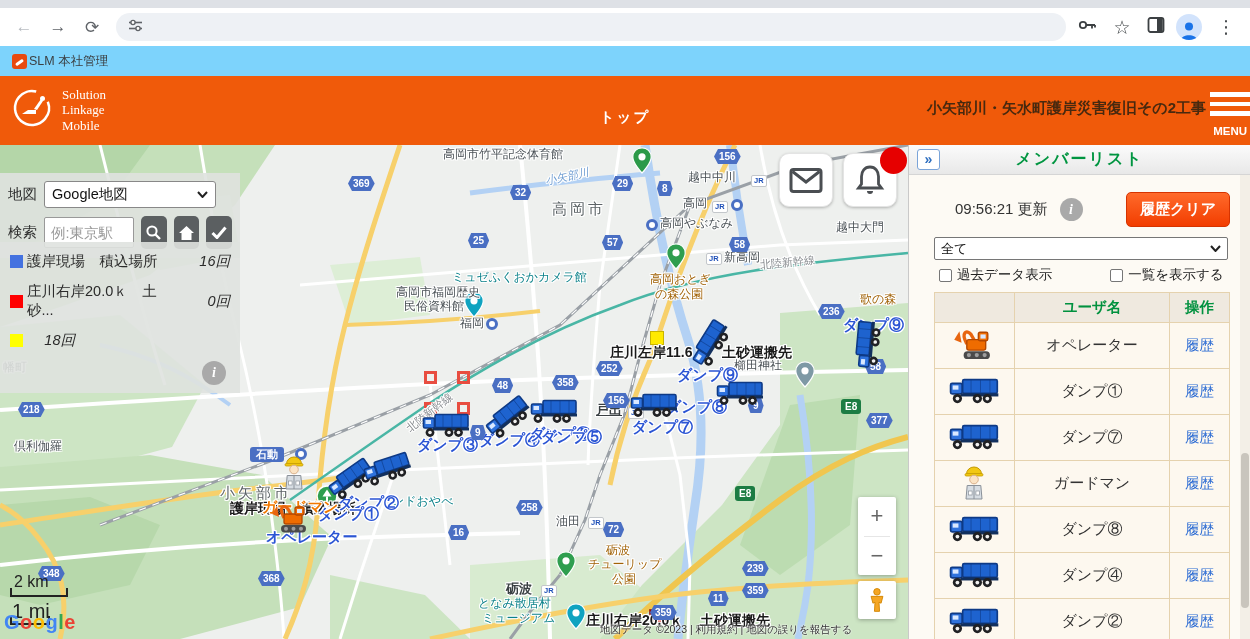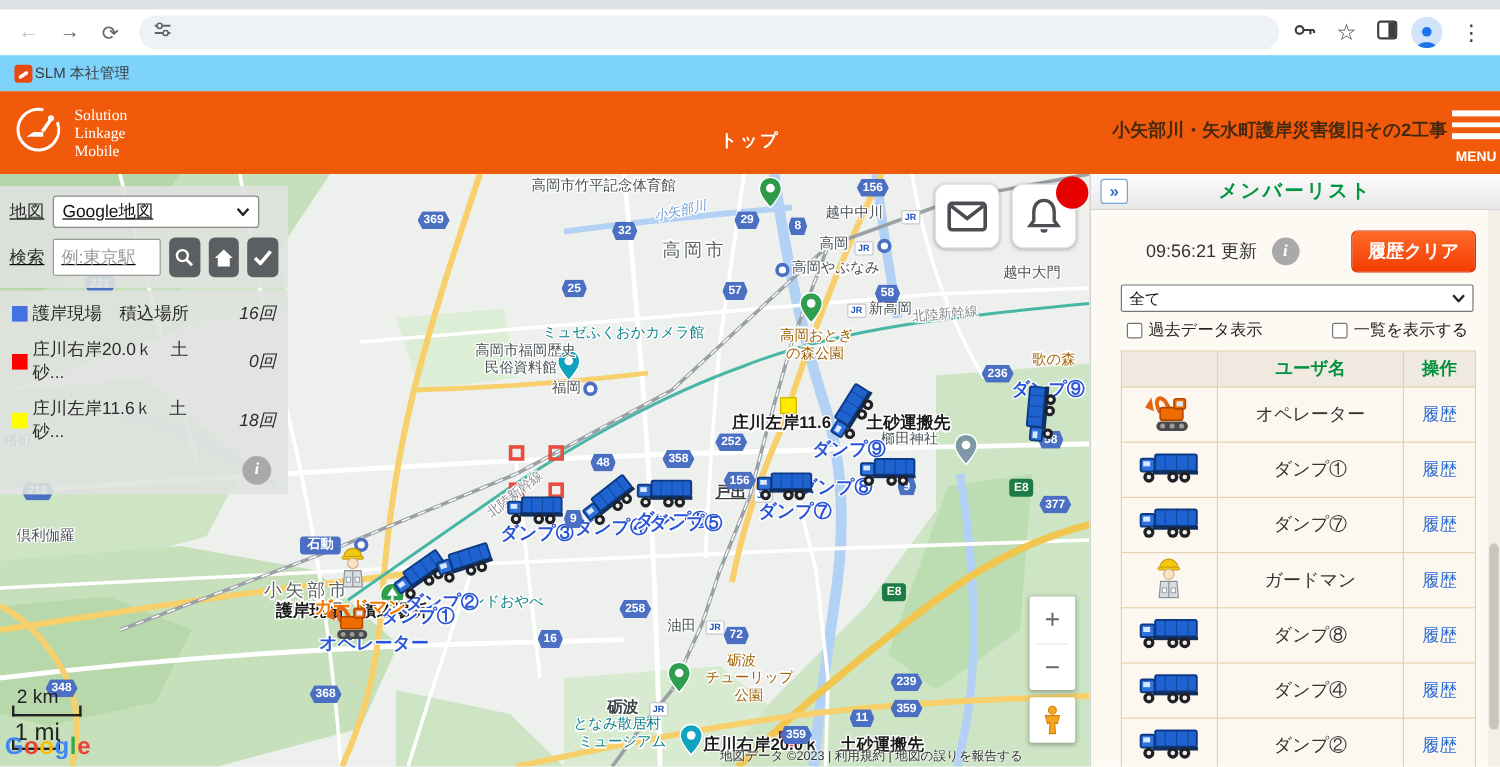--- a/index.html
+++ b/index.html
@@ -70,22 +70,22 @@
 
   
   .bracket { position: absolute; left: 424px; top: 226px; width: 46px; height: 44px; }
   .bracket span { position: absolute; width: 13px; height: 13px; border: 3.5px solid #e84d40; }
   .c-tl { left: 0; top: 0; border-right: none; border-bottom: none; }
   .c-tr { right: 0; top: 0; border-left: none; border-bottom: none; }
   .c-bl { left: 0; bottom: 0; border-right: none; border-top: none; }
   .c-br { right: 0; bottom: 0; border-left: none; border-top: none; }
 
   
-  .map-controls { position: absolute; left: 0; top: 10px; width: 240px; padding: 8px 8px 9px 8px;
-                  background: rgba(223,226,223,0.9); text-decoration: underline; }
+  .map-controls { position: absolute; left: 0; top: 28px; width: 240px; padding: 8px 8px 9px 8px;
+                  background: rgba(223,226,223,0.9); }
   .ctl-row { display: flex; align-items: center; gap: 7px; margin-bottom: 8px; }
   .ctl-row:last-child { margin-bottom: 0; }
   .ctl-label { font-size: 14.5px; color: #2b2b2b; flex: 0 0 auto; }
   .map-select { width: 172px; height: 27px; background: #fff; border: 1px solid #888; border-radius: 3px;
                 display: flex; align-items: center; justify-content: space-between; padding: 0 7px; font-size: 14.5px; color: #111; }
   .search-input { width: 90px; height: 31px; border: 1px solid #999; background: #fff; font-size: 14.5px;
                   padding: 0 6px; border-radius: 2px; font-family: "Liberation Sans", sans-serif; }
   .search-input::placeholder { color: #9a9a9a; }
   .sq-btn { width: 38px; height: 33px; background: #5b5f61; border: none; border-radius: 5px;
             display: flex; align-items: center; justify-content: center; }
@@ -578,21 +578,20 @@
             <span class="leg-name">護岸現場　積込場所</span>
             <span class="leg-count">16回</span>
           </div>
           <div class="leg-row">
             <span class="leg-sq" style="background: rgb(255, 0, 0);"></span>
             <span class="leg-name">庄川右岸20.0ｋ　土砂...</span>
             <span class="leg-count">0回</span>
           </div>
           <div class="leg-row">
             <span class="leg-sq" style="background: rgb(255, 255, 0);"></span>
-            <span class="leg-name">庄川左岸11.6ｋ　土砂...</span>
             <span class="leg-count">18回</span>
           </div>
         </div>
       <div class="leg-info">i</div>
     </div>
 
     <div class="map-btn" style="left:779px; top:8px;">
       <svg width="34" height="27" viewBox="0 0 34 27">
           <rect x="2" y="2.5" width="30" height="22" rx="2.5" fill="#fff" stroke="#4a4e52" stroke-width="3"></rect>
           <path d="M3.5,4.5 L17,15 L30.5,4.5" fill="none" stroke="#4a4e52" stroke-width="3"></path>

